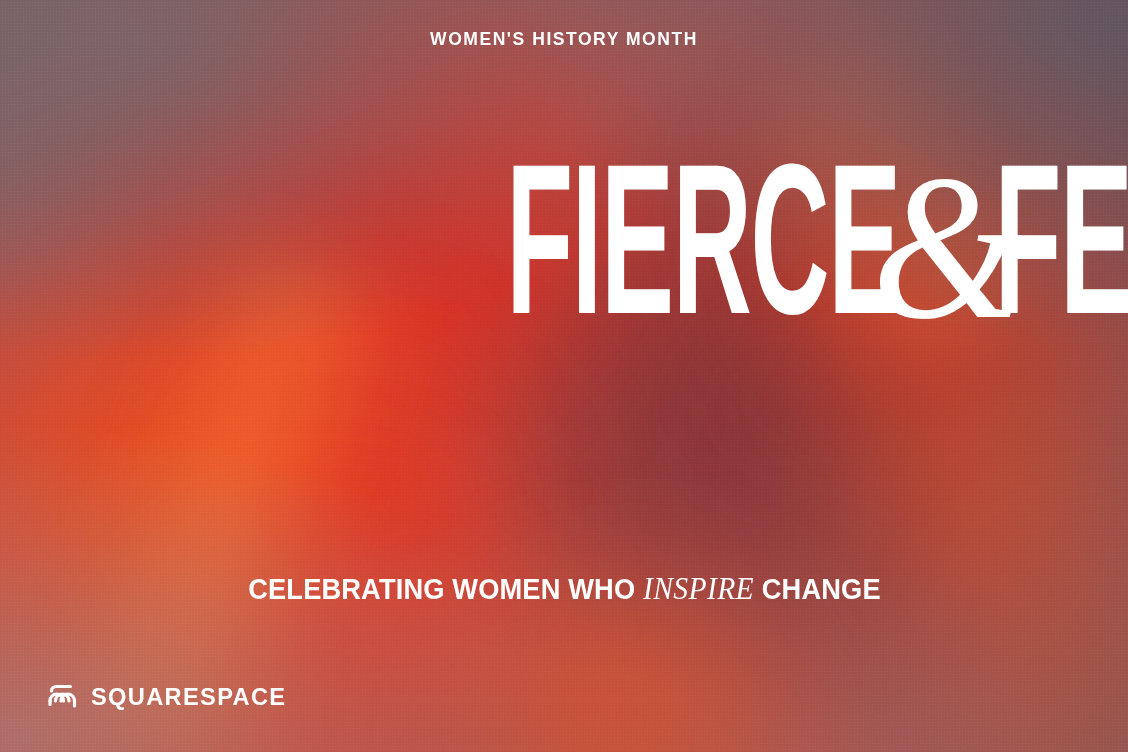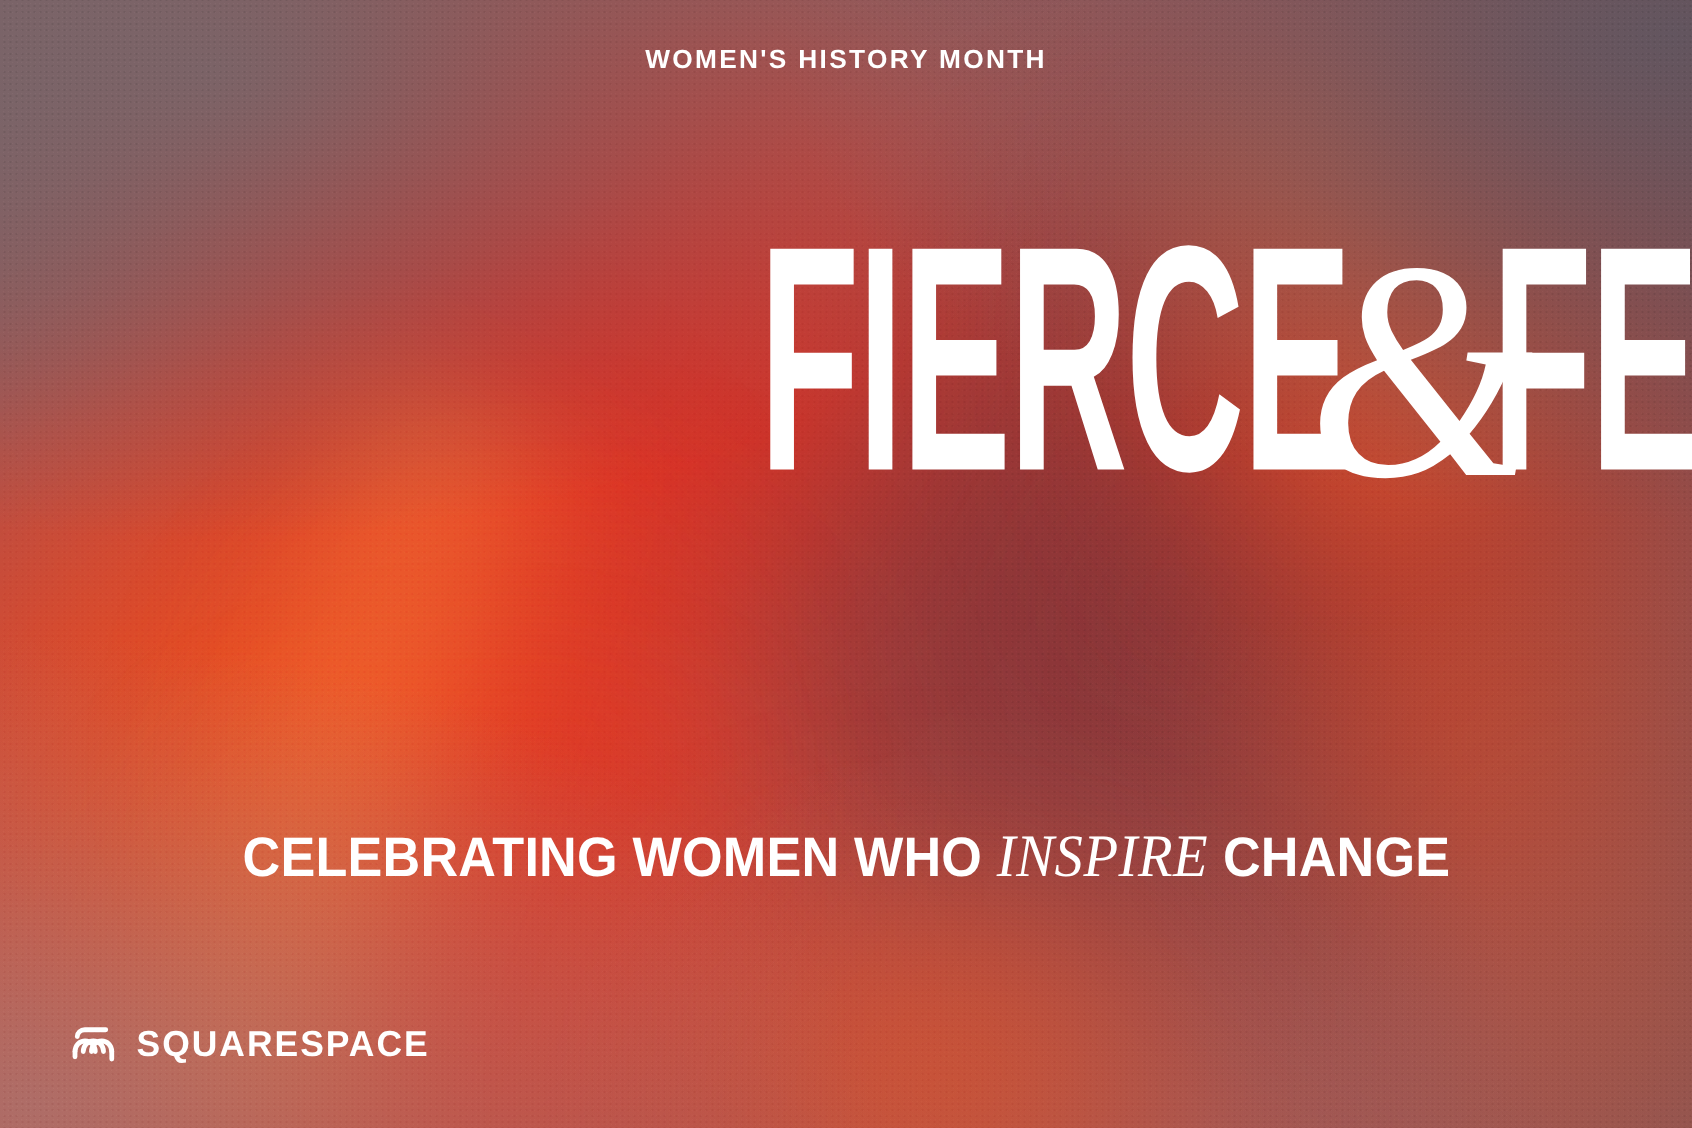--- a/index.html
+++ b/index.html
@@ -183,25 +183,25 @@
     font-size: 0.97em;
     letter-spacing: 0;
     display: inline-block;
     transform: scaleX(1.82) translateY(0.018em);
     transform-origin: center center;
     padding: 0 0.055em;
   }
 
   .subtitle {
     position: absolute;
-    top: 551px;
+    top: 573px;
     left: 0;
     width: 100%;
     text-align: center;
-    font-size: 37px;
+    font-size: 29px;
     font-weight: 700;
     letter-spacing: 0.15px;
     line-height: 1;
     white-space: nowrap;
   }
   .subtitle .sq {
     display: inline-block;
     transform: scaleX(0.94);
     transform-origin: center center;
   }

